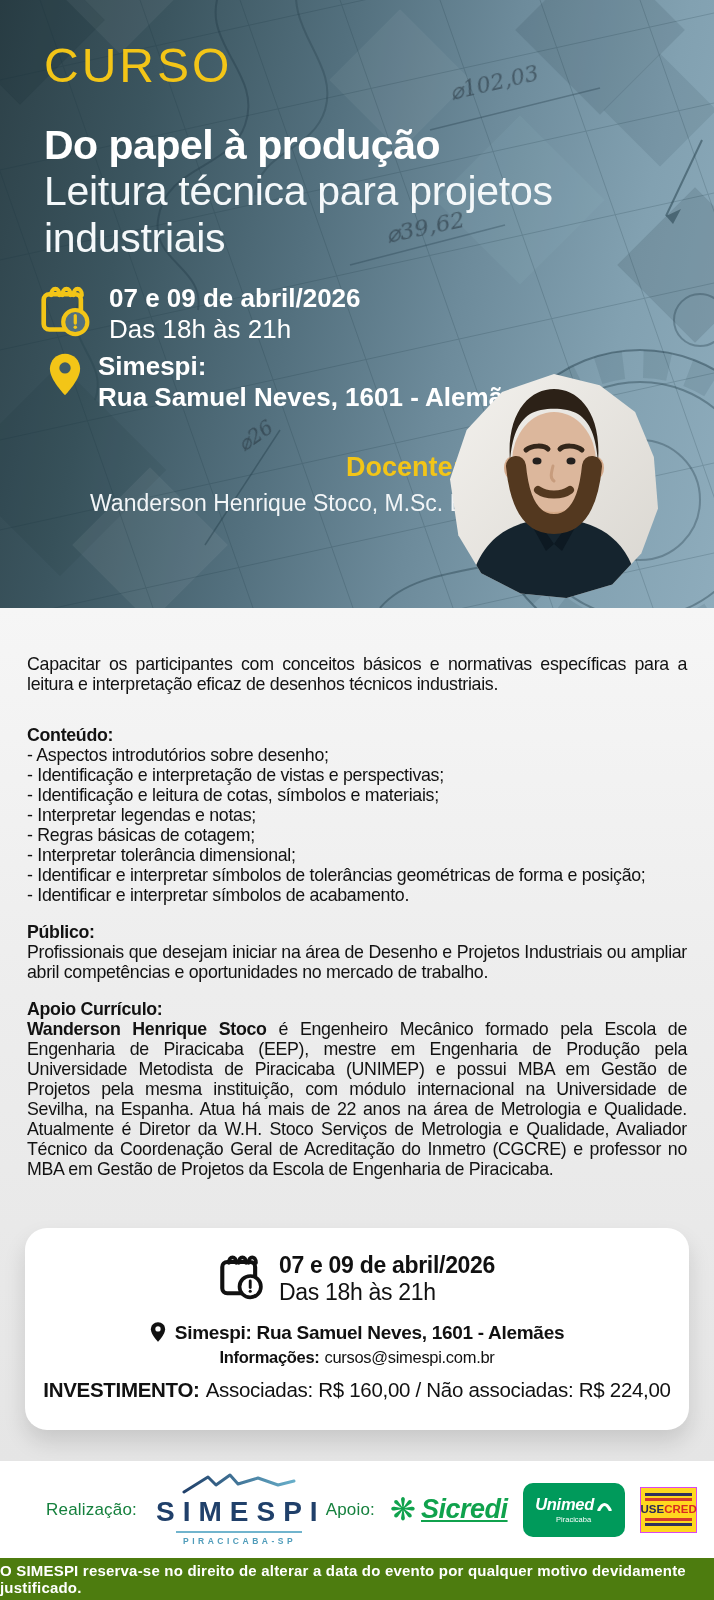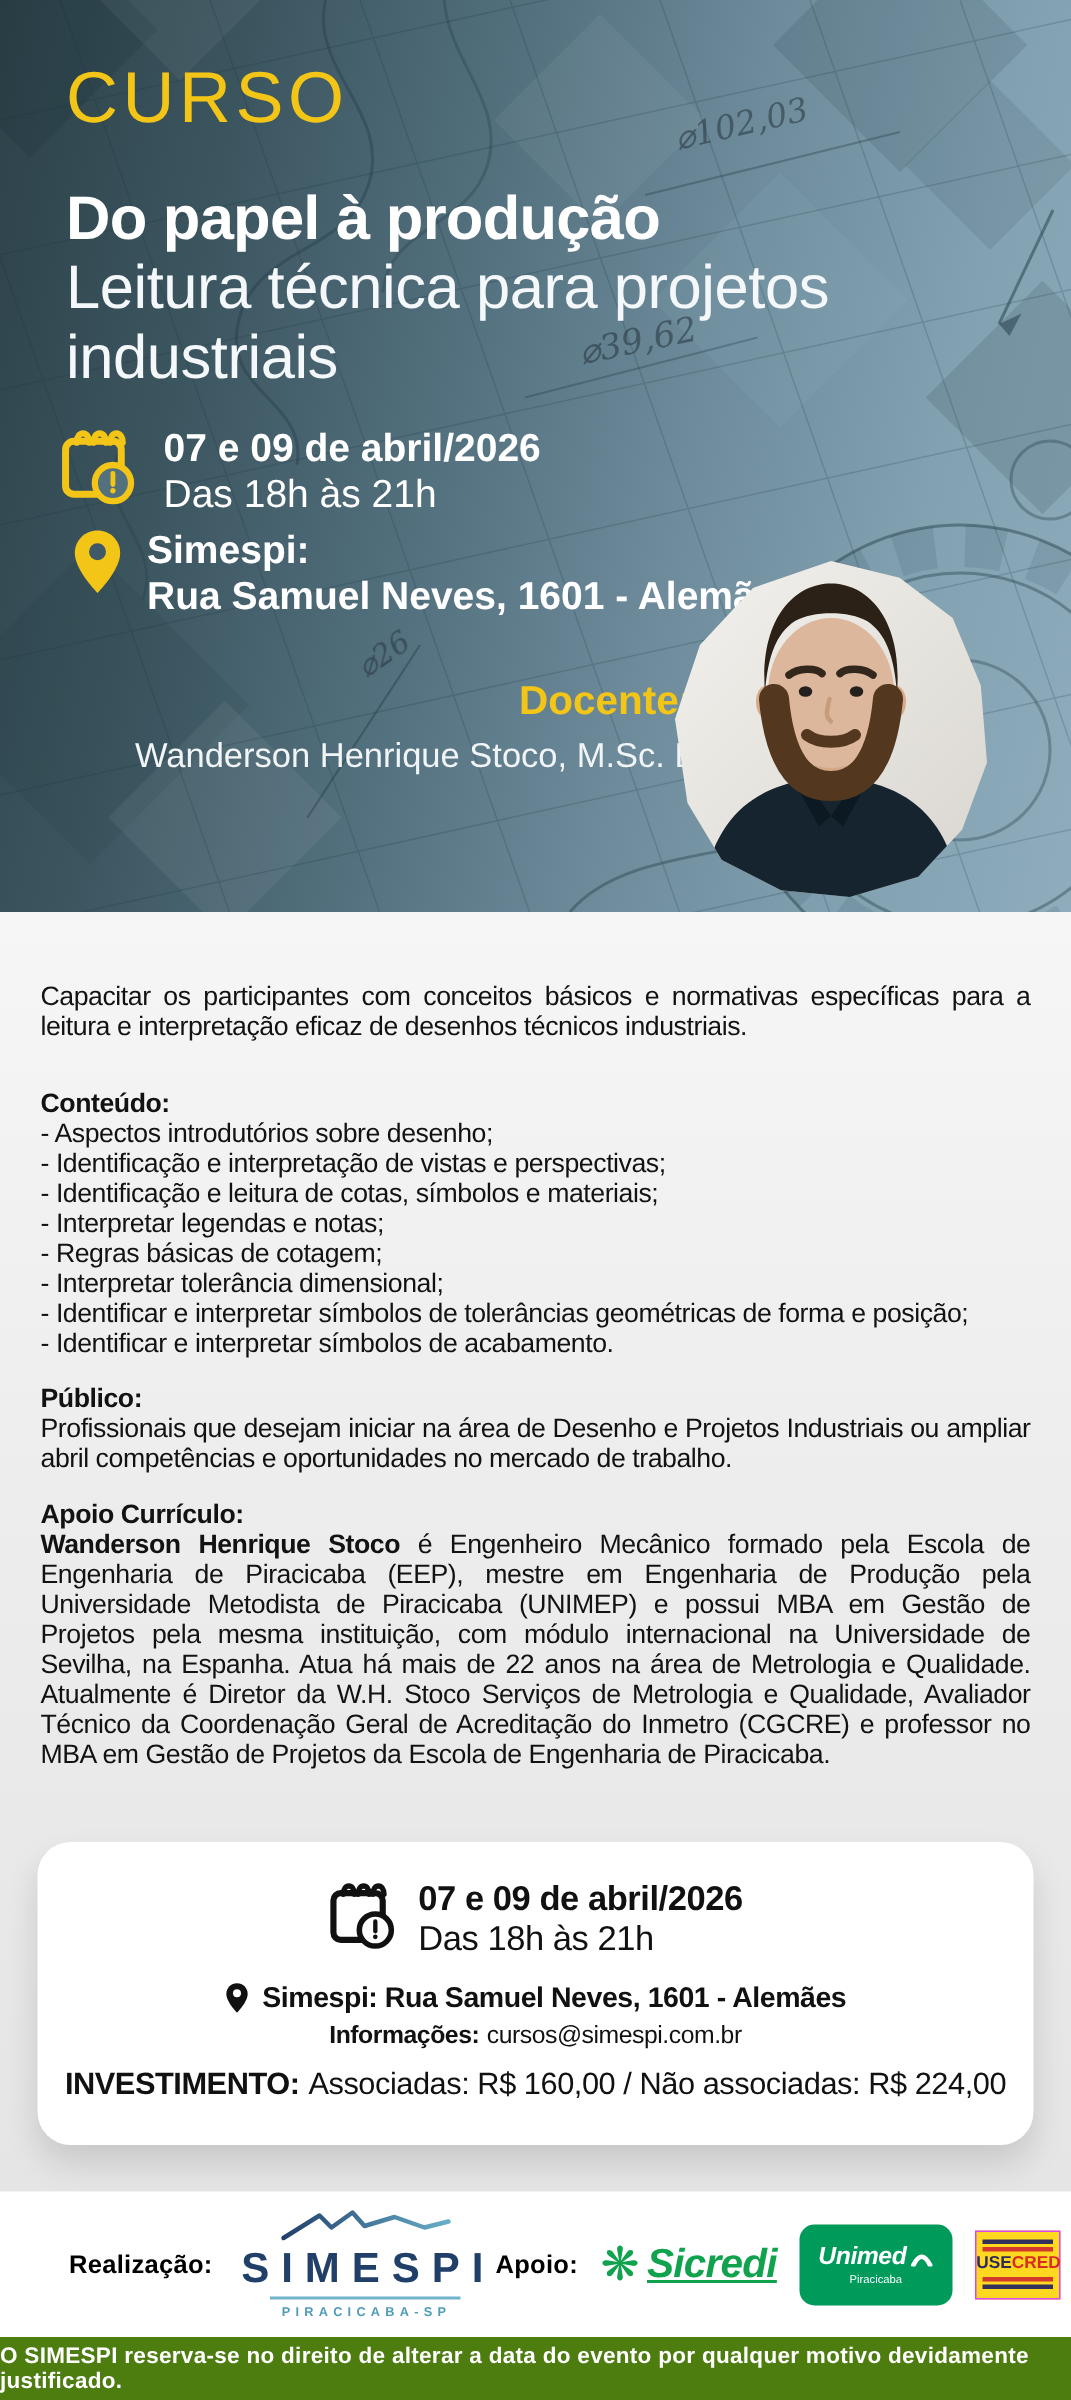--- a/index.html
+++ b/index.html
@@ -65,21 +65,21 @@
   .card-info span{ margin-left:5px; }
   .card-invest{ margin-top:13px; font-size:20.5px; }
   .card-invest b{ font-weight:700; }
   .card-invest span{ margin-left:6px; }
 
   
   .footer{
     position:absolute; left:0; top:1461px; width:714px; height:97px; background:#ffffff;
     display:flex; align-items:center;
   }
-  .sponsor-label{ font-size:17px; color:#000000; font-weight:700; letter-spacing:0.2px; }
+  .sponsor-label{ font-size:17px; color:#15803d; font-weight:400; letter-spacing:0.2px; }
   .realizacao{ display:flex; align-items:center; gap:15px; margin-left:46px; }
   .apoio{ display:flex; align-items:center; gap:15px; margin-left:auto; margin-right:54px; }
 
   .simespi{ display:flex; flex-direction:column; align-items:center; }
   .simespi-name{ font-size:28px; font-weight:700; color:#20406a; letter-spacing:8px; text-indent:4px; margin-top:1px; }
   .simespi-sub{ margin-top:3px; border-top:2px solid #71b4cd; padding:3px 6px 0 6px; font-size:8.5px; font-weight:700; color:#4f9cba; letter-spacing:3.5px; text-indent:1.5px; }
 
   .sicredi{ display:flex; align-items:center; gap:5px; }
   .sicredi-star{ font-size:31px; color:#10A24D; line-height:1; }
   .sicredi-name{ font-size:27px; font-weight:700; font-style:italic; color:#10A24D; letter-spacing:-0.5px;text-decoration:underline; }

